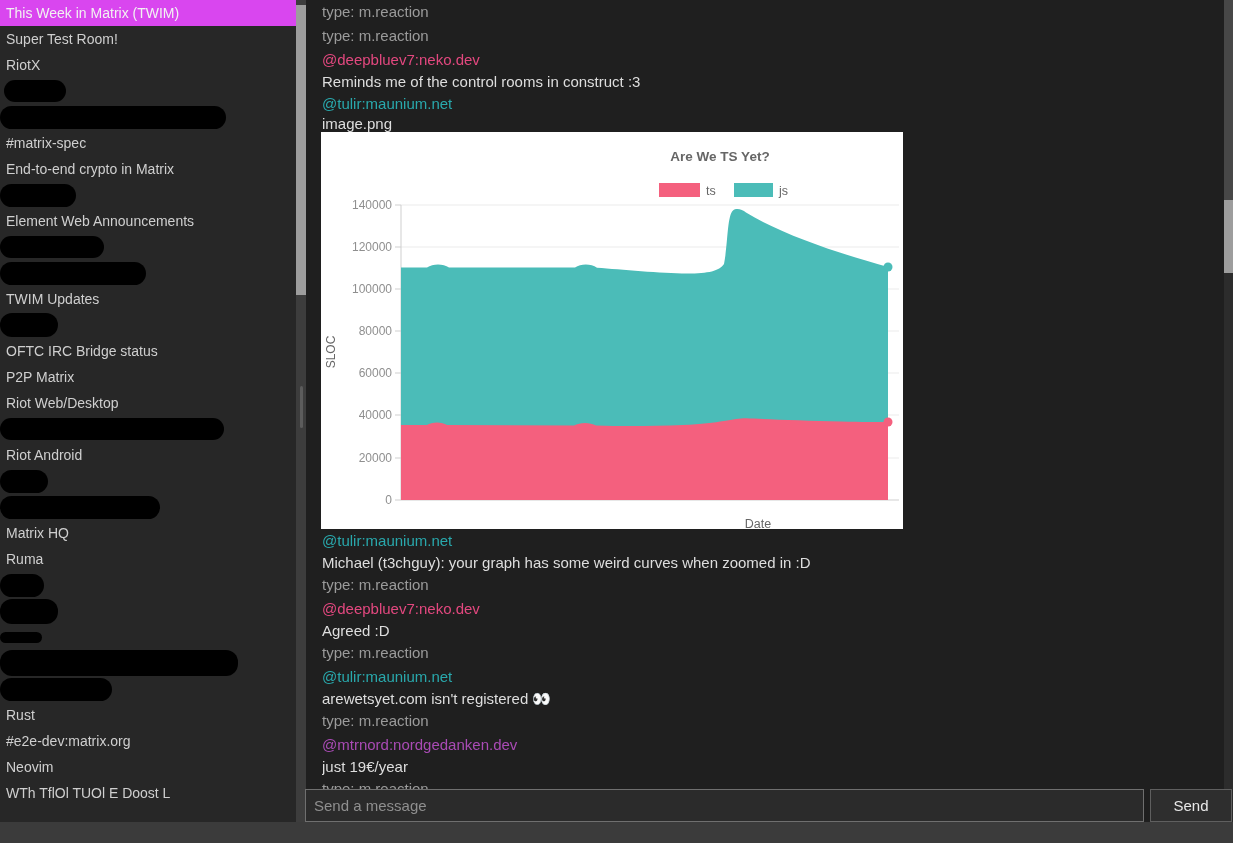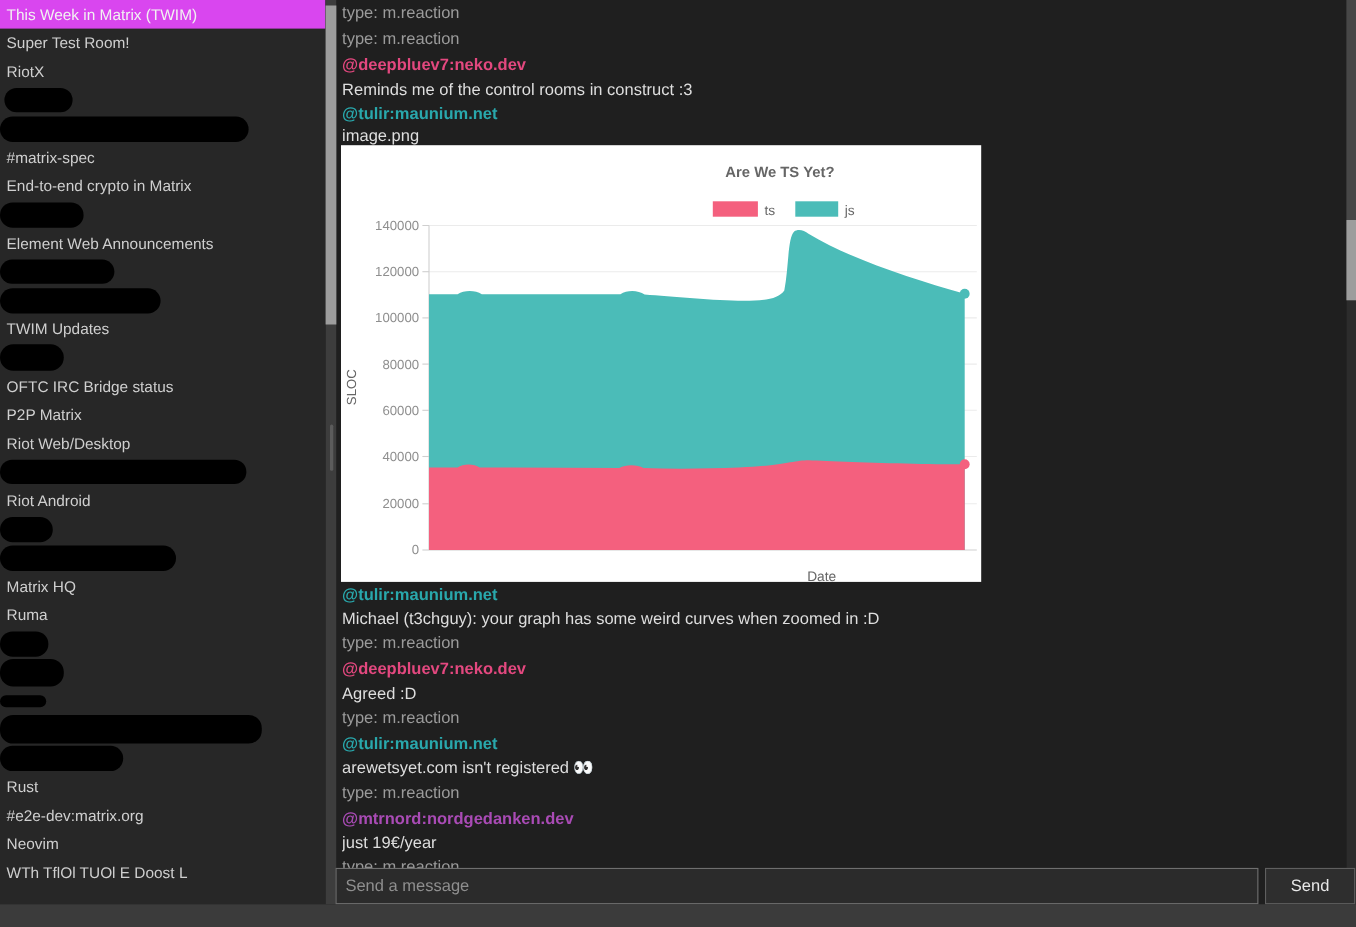--- a/index.html
+++ b/index.html
@@ -12,26 +12,26 @@
   .room-row{height:26px;display:flex;align-items:center;padding-left:6px;
             color:#cfcfcf;font-size:14px;white-space:nowrap;cursor:pointer;}
   .room-row.selected{background:#d946ef;color:#f2f2f2;}
   .redact{background:#000;border-radius:12px;}
   .sb-scroll{position:absolute;left:296px;top:0;width:10px;height:822px;background:#3d3d3d;}
   .sb-thumb{position:absolute;left:0;top:5px;width:10px;height:290px;background:#9d9d9d;}
   .sb-handle{position:absolute;left:300px;top:386px;width:3px;height:42px;background:#5c5c5c;border-radius:2px;}
 
   
   .chat{position:absolute;left:306px;top:0;right:9px;bottom:21px;background:#1f1f1f;
-        overflow:hidden;padding-left:5px;color:#dedede;font-size:15px;}
+        overflow:hidden;padding-left:16px;color:#dedede;font-size:15px;}
   .line{height:24px;line-height:24px;white-space:nowrap;overflow:hidden;}
   .line-text{height:20px;line-height:20px;}
   .line-imglabel{height:16px;line-height:15px;}
   .line-reaction{color:#9b9b9b;}
-  .line-sender{font-weight:bold;}
+  .line-sender{font-weight:normal;}
 
   
   .attachment{width:582px;height:397px;background:#ffffff;position:relative;margin-left:-1px;}
   .attachment svg{display:block;}
 
   
   .composer{position:absolute;left:305px;top:789px;right:1px;height:33px;display:flex;z-index:5;}
   .composer input{flex:1;background:#2b2b2b;border:1px solid #6f6f6f;color:#fdba74;
                   font-family:"Liberation Sans",sans-serif;font-size:15px;padding:0 8px;outline:none;}
   .composer input::placeholder{color:#8f8f8f;}

